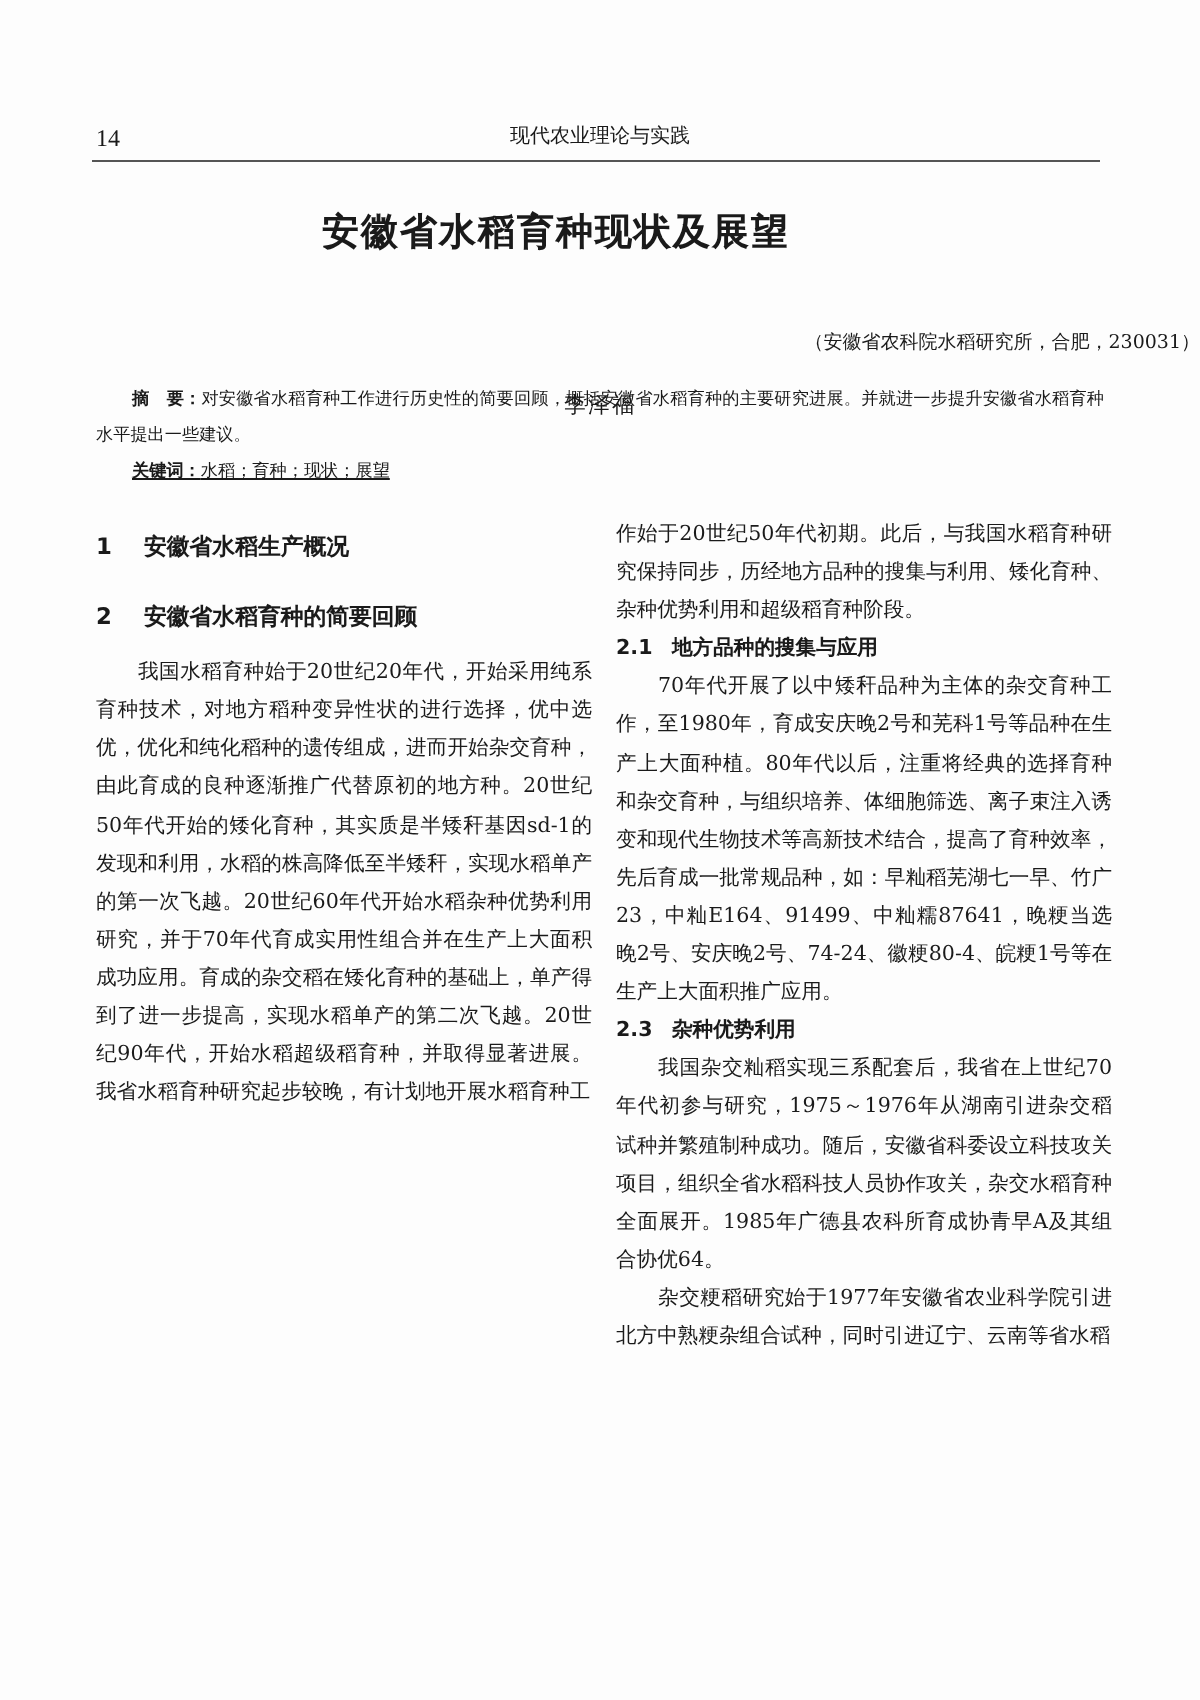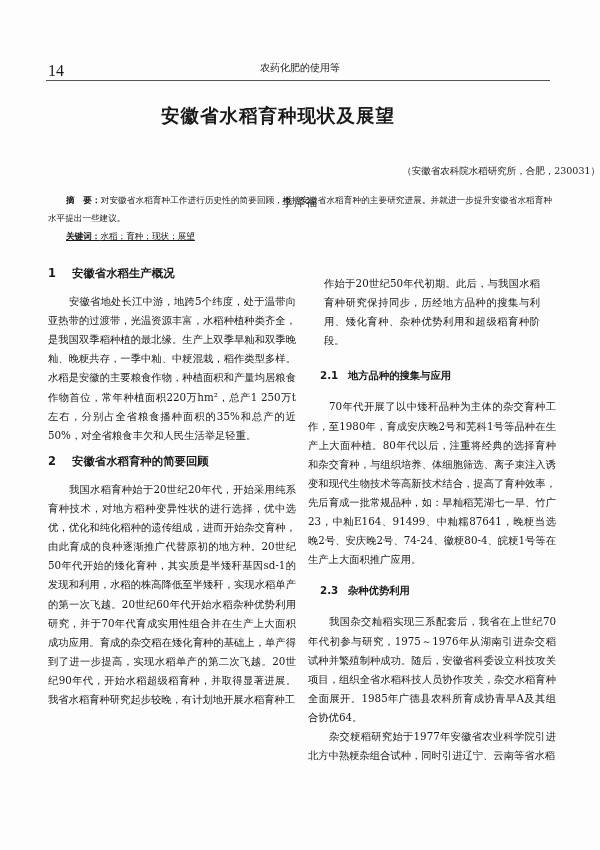--- a/index.html
+++ b/index.html
@@ -1,64 +1,63 @@
 <!DOCTYPE html>
 <html><head>
 <meta charset="utf-8">
 <style>
   html, body { margin:0; padding:0; }
   body {
     width:600px; height:850px; background:#fdfdfd; position:relative; overflow:hidden;
     font-family:"DejaVu Serif", serif; color:#1a1a1a;
   }
-  .page-number { position:absolute; left:48px; top:62px; font-size:16px; font-family:"Liberation Serif", serif; }
+  .page-number { position:absolute; left:48px; top:62px; font-size:12px; font-family:"Liberation Serif", serif; }
   .running-title { position:absolute; left:0; width:600px; top:61px; text-align:center; font-size:10px; font-family:"DejaVu Serif", serif; }
   .header-rule { position:absolute; left:46px; top:80px; width:504px; height:1px; background:#555; }
   .title { position:absolute; left:0; width:556px; top:103px; text-align:center; font-size:18.5px; font-weight:bold; font-family:"DejaVu Sans", sans-serif; letter-spacing:1px; }
   .author { position:absolute; left:0; width:600px; top:147px; text-align:center; font-size:11px; font-family:"DejaVu Serif", serif; letter-spacing:1px;margin-top:48px; }
   .affiliation { position:absolute; left:0; width:600px; top:165px; text-align:right; font-size:9.5px; font-family:"DejaVu Serif", serif; }
   .abstract { position:absolute; left:48px; width:504px; top:191px; font-size:8.6px; line-height:18px; font-family:"DejaVu Serif", serif; text-indent:18px; text-align:justify; }
   .abstract .lbl, .keywords .lbl { font-weight:bold; font-family:"DejaVu Sans", sans-serif; }
   .keywords { position:absolute; left:66px; top:227px; font-size:8.6px; line-height:18px; font-family:"DejaVu Serif", serif;text-decoration:underline; }
   .col { position:absolute; width:248px; font-size:10.3px; line-height:19.1px; font-family:"DejaVu Serif", serif; text-align:justify; }
   .col-left { left:48px; top:264px; }
   .col-right { left:308px; top:258px; }
   .sec-h { font-family:"DejaVu Sans", sans-serif; font-weight:bold; font-size:11.4px; margin:0; padding:0; }
   .sec-h .num { display:inline-block; width:24px; }
-  .sub-h { font-family:"DejaVu Sans", sans-serif; font-weight:bold; font-size:10.3px; margin:12px; }
+  .sub-h { font-family:"DejaVu Sans", sans-serif; font-weight:bold; font-size:10.3px; margin:0; }
   .sub-h .num { display:inline-block; width:28px; }
   p.body { margin:0; text-indent:21px; }
-  p.noind { margin:16px; text-indent:0; }
+  p.noind { margin:0; text-indent:0; }
   .gap-h1 { height:9px; }
   .gap-h1b { height:7px; }
 </style>
 </head>
 <body>
 
 <div class="page-number">14</div>
-<div class="running-title">农药化肥的使用等</div>
+<div class="running-title">现代农业理论与实践</div>
 <div class="header-rule"></div>
 
 <div class="title">安徽省水稻育种现状及展望</div>
 <div class="author">李泽福</div>
 <div class="affiliation">（安徽省农科院水稻研究所，合肥，230031）</div>
 
 <div class="abstract">
   <span class="lbl">摘　要：</span><span>对安徽省水稻育种工作进行历史性的简要回顾，概括安徽省水稻育种的主要研究进展。并就进一步提升安徽省水稻育种水平提出一些建议。</span>
 </div>
 <div class="keywords">
   <span class="lbl">关键词：</span><span>水稻；育种；现状；展望</span>
 </div>
 
 <div class="col col-left">
   <div class="sec-h">
     <span class="num">1</span><span>安徽省水稻生产概况</span>
   </div>
   <div class="gap-h1"></div>
-  <p class="body">安徽省地处长江中游，地跨5个纬度，处于温带向亚热带的过渡带，光温资源丰富，水稻种植种类齐全，是我国双季稻种植的最北缘。生产上双季早籼和双季晚籼、晚粳共存，一季中籼、中粳混栽，稻作类型多样。水稻是安徽的主要粮食作物，种植面积和产量均居粮食作物首位，常年种植面积220万hm²，总产1 250万t左右，分别占全省粮食播种面积的35%和总产的近50%，对全省粮食丰欠和人民生活举足轻重。</p>
   <div class="gap-h1b"></div>
   <div class="sec-h">
     <span class="num">2</span><span>安徽省水稻育种的简要回顾</span>
   </div>
   <div class="gap-h1"></div>
   <p class="body">我国水稻育种始于20世纪20年代，开始采用纯系育种技术，对地方稻种变异性状的进行选择，优中选优，优化和纯化稻种的遗传组成，进而开始杂交育种，由此育成的良种逐渐推广代替原初的地方种。20世纪50年代开始的矮化育种，其实质是半矮秆基因sd-1的发现和利用，水稻的株高降低至半矮秆，实现水稻单产的第一次飞越。20世纪60年代开始水稻杂种优势利用研究，并于70年代育成实用性组合并在生产上大面积成功应用。育成的杂交稻在矮化育种的基础上，单产得到了进一步提高，实现水稻单产的第二次飞越。20世纪90年代，开始水稻超级稻育种，并取得显著进展。我省水稻育种研究起步较晚，有计划地开展水稻育种工</p>
 </div>
 
 <div class="col col-right">
   <p class="noind">作始于20世纪50年代初期。此后，与我国水稻育种研究保持同步，历经地方品种的搜集与利用、矮化育种、杂种优势利用和超级稻育种阶段。</p>

